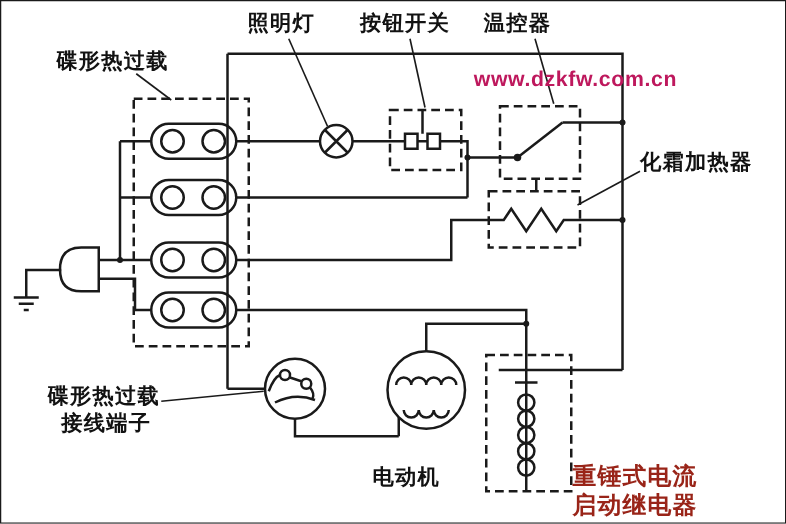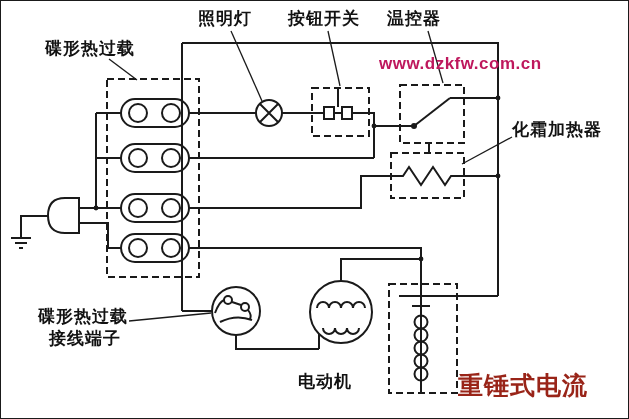--- a/index.html
+++ b/index.html
@@ -14,21 +14,21 @@
     white-space:nowrap;line-height:1.15;letter-spacing:1px;
   }
   .lbl-terminal{left:44px;top:38px;}
   .lbl-lamp{left:197px;top:8px;}
   .lbl-button{left:287px;top:8px;}
   .lbl-thermostat{left:386px;top:8px;}
   .lbl-heater{left:511px;top:119px;}
   .lbl-overload1{left:37px;top:306px;}
   .lbl-overload2{left:48px;top:328px;}
   .lbl-motor{left:297px;top:371px;}
-  .lbl-relay{font-size:25px;color:#992418;letter-spacing:1px;}
+  .lbl-relay{font-size:19px;color:#992418;letter-spacing:1px;}
   .lbl-relay1{left:457px;top:370px;}
   .lbl-relay2{left:457px;top:393px;}
   .lbl-watermark{left:378px;top:53px;font-size:17px;color:#be185d;letter-spacing:0.5px;}
 </style>
 </head>
 <body>
 
 <div class="stage">
 
   <svg viewBox="0 0 629 419" width="629" height="419">
@@ -139,14 +139,15 @@
   <div class="lbl lbl-terminal">碟形热过载</div>
   <div class="lbl lbl-lamp">照明灯</div>
   <div class="lbl lbl-button">按钮开关</div>
   <div class="lbl lbl-thermostat">温控器</div>
   <div class="lbl lbl-watermark">www.dzkfw.com.cn</div>
   <div class="lbl lbl-heater">化霜加热器</div>
   <div class="lbl lbl-overload1">碟形热过载</div>
   <div class="lbl lbl-overload2">接线端子</div>
   <div class="lbl lbl-motor">电动机</div>
   <div class="lbl lbl-relay lbl-relay1">重锤式电流</div>
+  <div class="lbl lbl-relay lbl-relay2">启动继电器</div>
 
 </div>
 
 </body></html>

